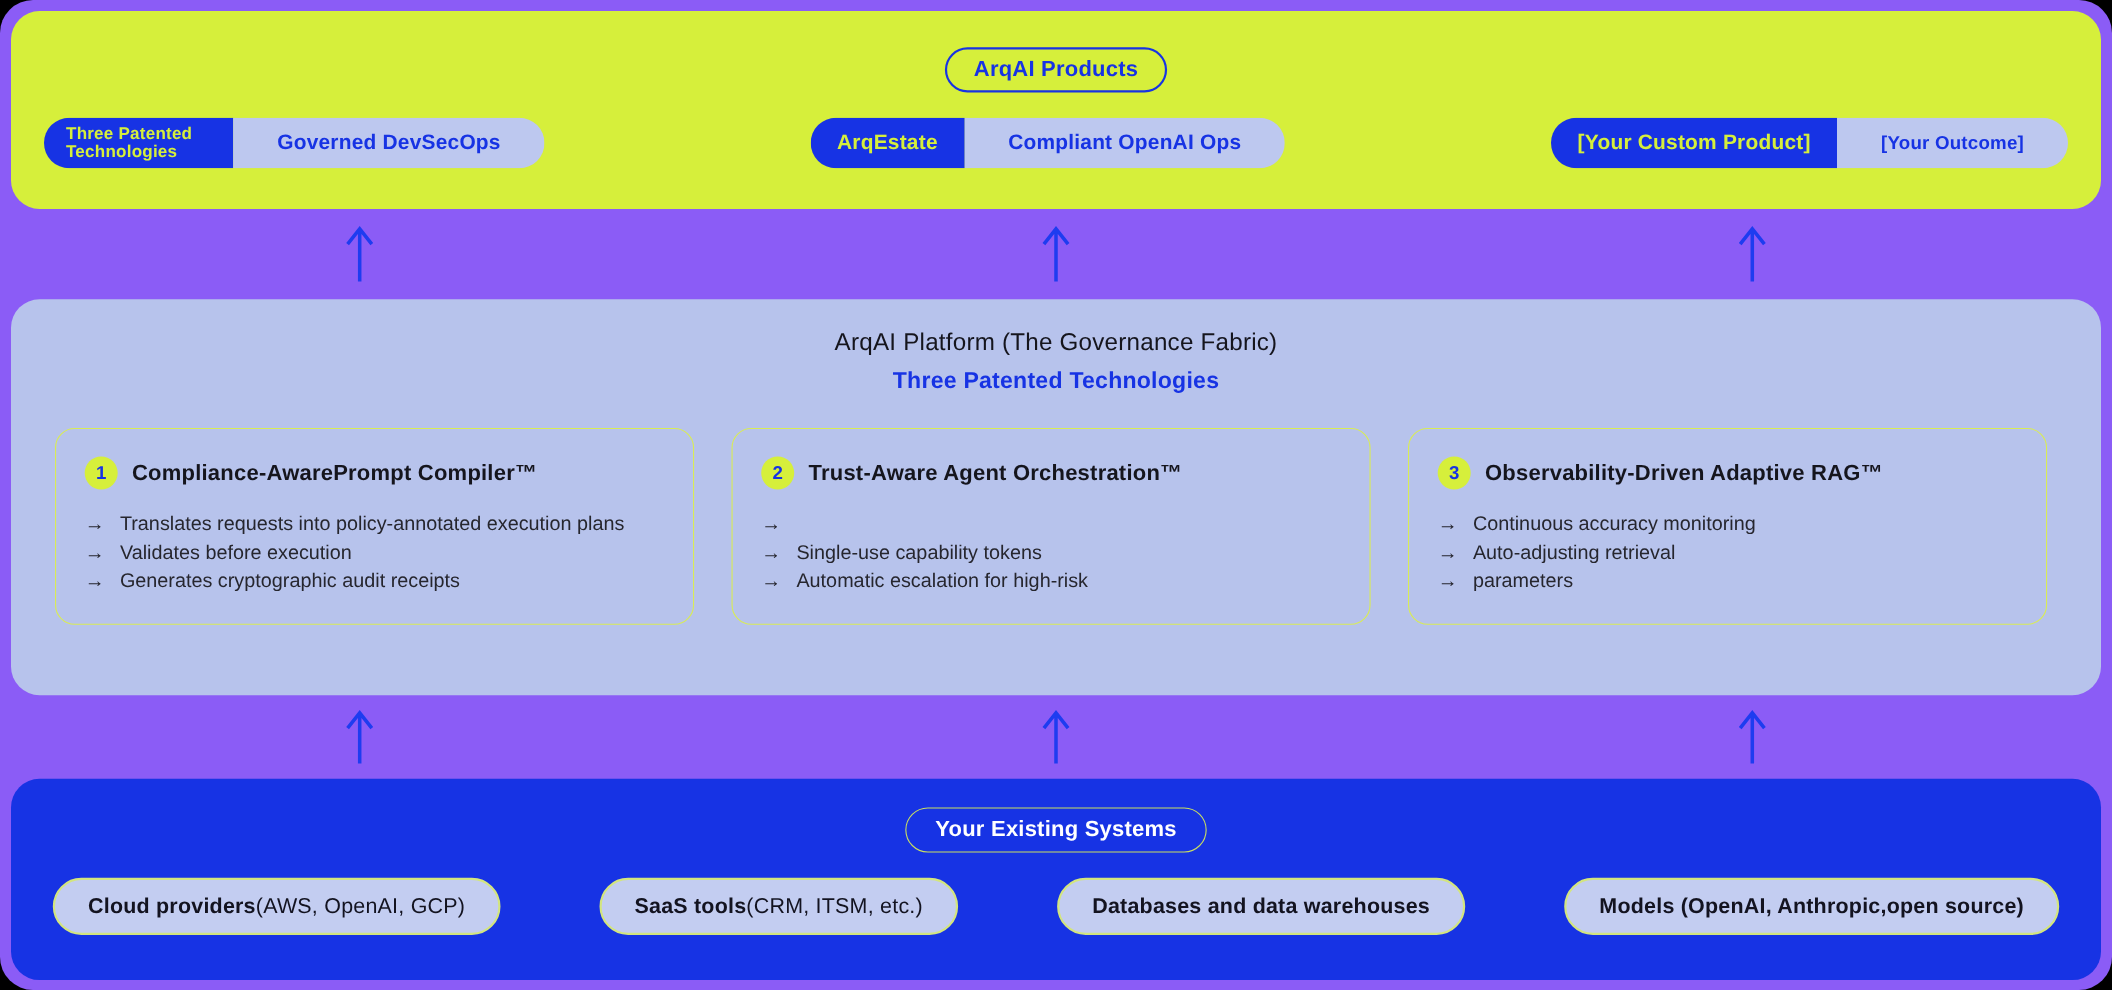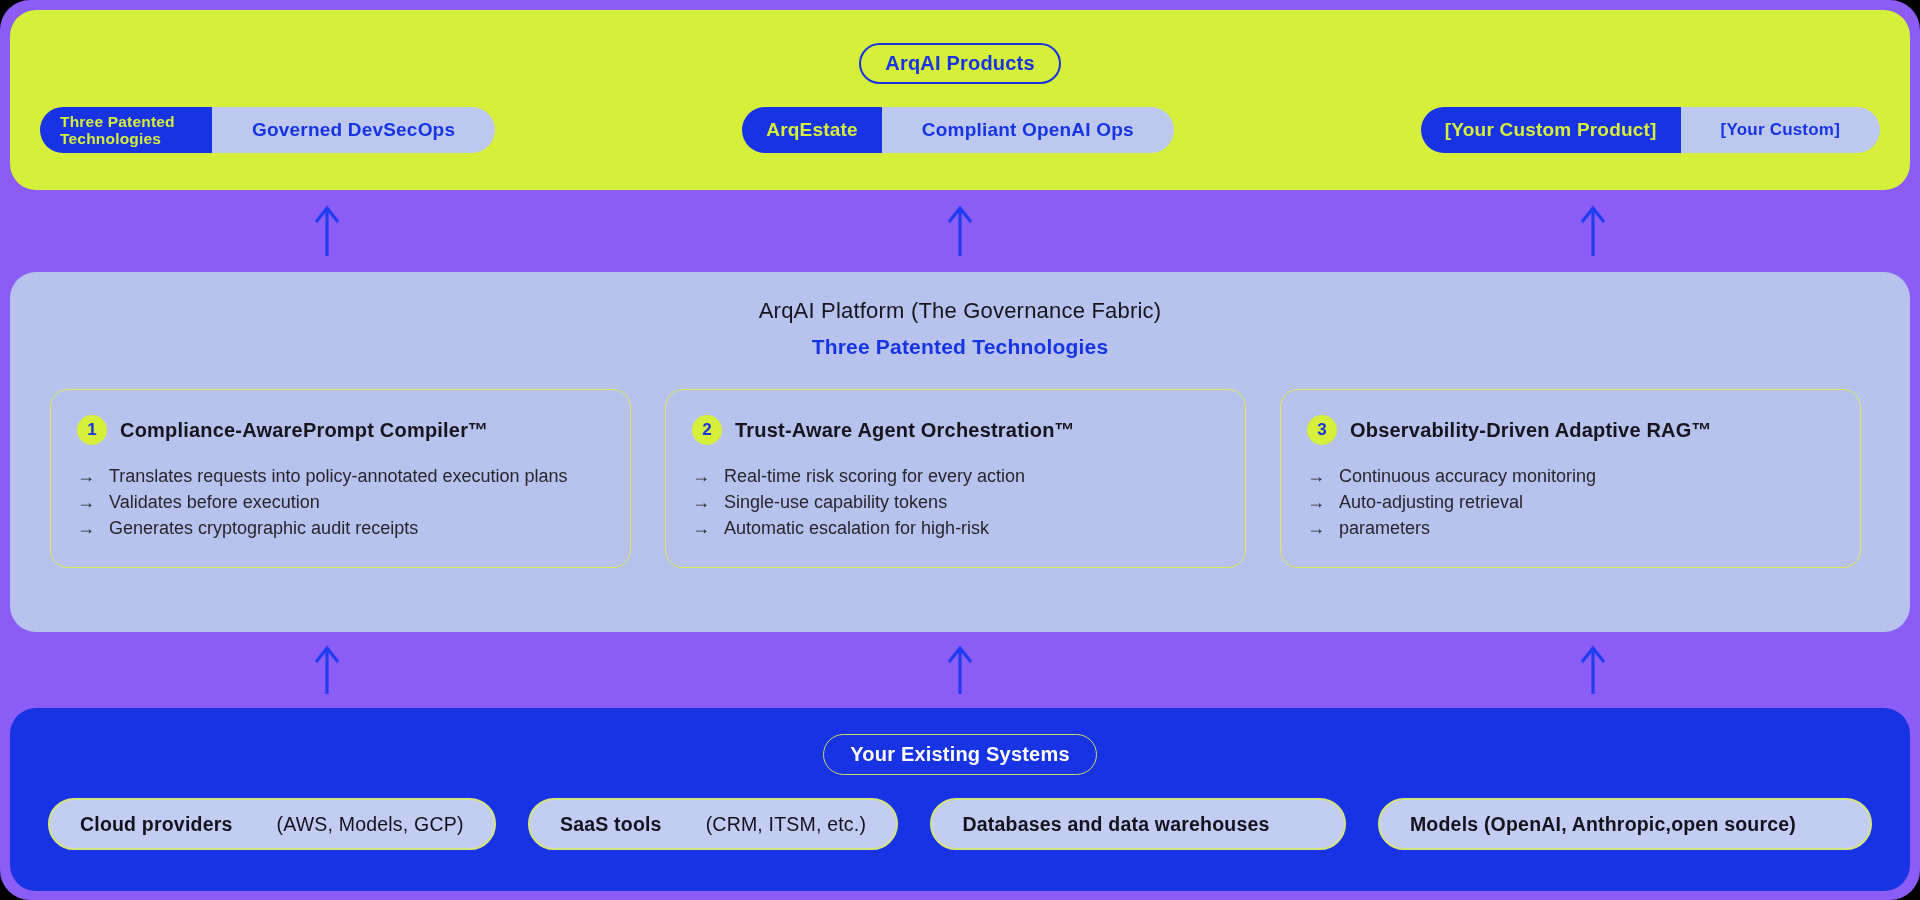--- a/index.html
+++ b/index.html
@@ -43,21 +43,21 @@
   .cards-row{width:100%;display:flex;gap:34px;padding:0 49px 0 40px;margin-top:30px;align-items:stretch;}
   .card{flex:1;border:1.5px solid var(--card-border);border-radius:18px;padding:25px 26px;display:flex;flex-direction:column;}
   .card-header{display:flex;align-items:center;gap:13px;}
   .card-number{width:30px;height:30px;border-radius:50%;background:var(--lime);color:var(--blue);font-weight:700;font-size:17px;display:flex;align-items:center;justify-content:center;flex:0 0 30px;}
   .card-title{color:var(--dark);font-weight:700;font-size:20px;letter-spacing:.2px;}
   .card-bullets{margin-top:19px;display:flex;flex-direction:column;}
   .bullet{display:flex;gap:14px;color:#26262e;font-size:18px;line-height:1.44;}
   .bullet-marker{flex:0 0 auto;}
   
   .systems-row{width:100%;display:flex;justify-content:space-between;align-items:center;padding:0 38px;margin-top:23px;}
-  .system-pill{background:var(--pill-bottom);border:2px solid #d3e57f;border-radius:999px;height:52px;display:flex;align-items:center;padding:16px 30px;color:#131320;font-size:19.5px;letter-spacing:.2px;white-space:nowrap;gap:44px;}
+  .system-pill{background:var(--pill-bottom);border:2px solid #d3e57f;border-radius:999px;height:52px;display:flex;align-items:center;padding:16px 30px;color:#131320;font-size:19.5px;letter-spacing:.2px;white-space:nowrap;}
   .system-pill .b{font-weight:700;}
   .system-pill .r{font-weight:400;}
   .up-arrow{display:block;}
 </style>
 </head>
 <body>
 
 <div class="canvas">
 
   <div class="band band-top">
@@ -68,21 +68,21 @@
             <span>Three Patented Technologies</span>
           </div>
         <div class="pill-seg pill-seg-right">Governed DevSecOps</div>
       </div>
       <div class="pill">
         <div class="pill-seg pill-seg-left">ArqEstate</div>
         <div class="pill-seg pill-seg-right">Compliant OpenAI Ops</div>
       </div>
       <div class="pill">
         <div class="pill-seg pill-seg-left">[Your Custom Product]</div>
-        <div class="pill-seg pill-seg-right small">[Your Custom]</div>
+        <div class="pill-seg pill-seg-right small">[Your Outcome]</div>
       </div>
     </div>
   </div>
 
   <div class="arrow-row arrow-row-1">
     <div class="arrow-cell">
       <svg class="up-arrow" width="30" height="56" viewBox="0 0 30 56">
           <path d="M15 53 L15 7 M4 19 L15 5 L26 19" fill="none" stroke="#1e3cf0" stroke-width="3.2"></path>
         </svg>
     </div>
@@ -125,21 +125,20 @@
       </div>
 
       <div class="card">
         <div class="card-header">
           <div class="card-number">2</div>
           <div class="card-title">Trust-Aware Agent Orchestration™</div>
         </div>
         <div class="card-bullets">
           <div class="bullet">
             <span class="bullet-marker">→</span>
-            <span>Real-time risk scoring for every action</span>
           </div>
           <div class="bullet">
             <span class="bullet-marker">→</span>
             <span>Single-use capability tokens</span>
           </div>
           <div class="bullet">
             <span class="bullet-marker">→</span>
             <span>Automatic escalation for high-risk</span>
           </div>
         </div>
@@ -185,21 +184,21 @@
           <path d="M15 51 L15 7 M4 19 L15 5 L26 19" fill="none" stroke="#1e3cf0" stroke-width="3.2"></path>
         </svg>
     </div>
   </div>
 
   <div class="band band-bottom">
     <div class="badge badge-systems">Your Existing Systems</div>
     <div class="systems-row">
       <div class="system-pill">
           <span class="b">Cloud providers</span>
-          <span class="r"> (AWS, Models, GCP)</span>
+          <span class="r"> (AWS, OpenAI, GCP)</span>
         </div>
       <div class="system-pill">
           <span class="b">SaaS tools</span>
           <span class="r"> (CRM, ITSM, etc.)</span>
         </div>
       <div class="system-pill">
           <span class="b">Databases and data warehouses</span>
           <span class="r"></span>
         </div>
       <div class="system-pill">

